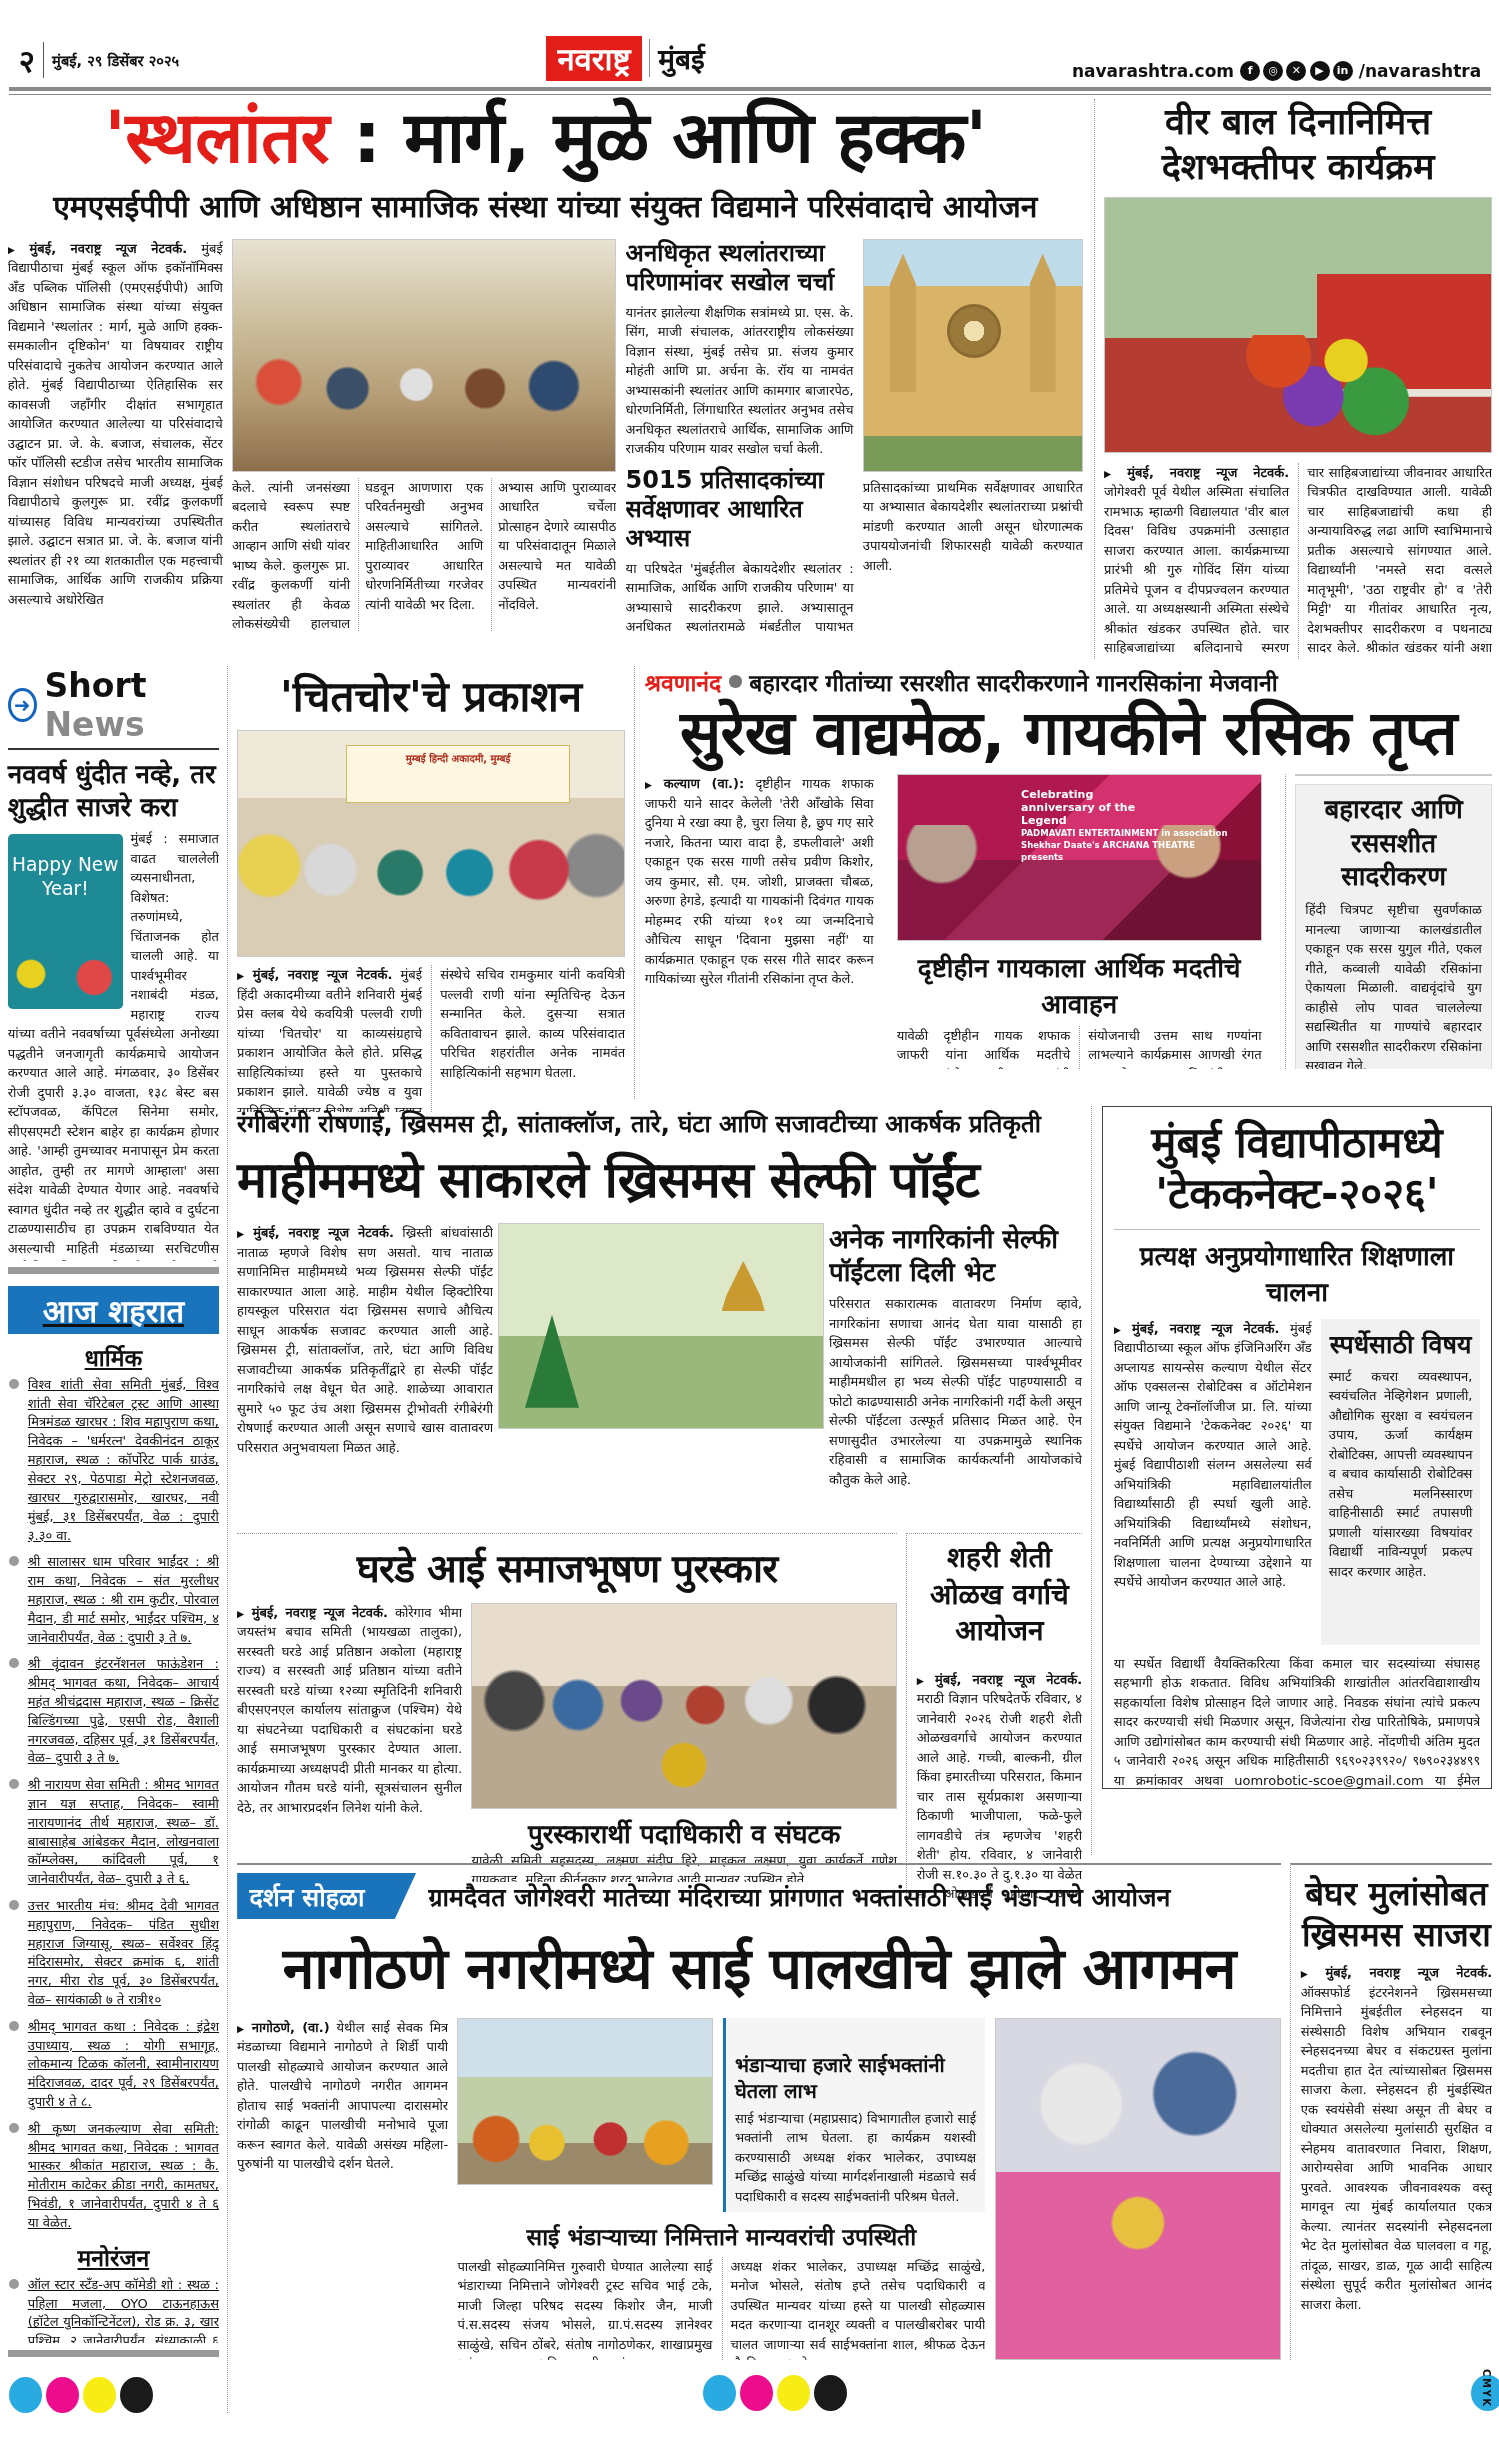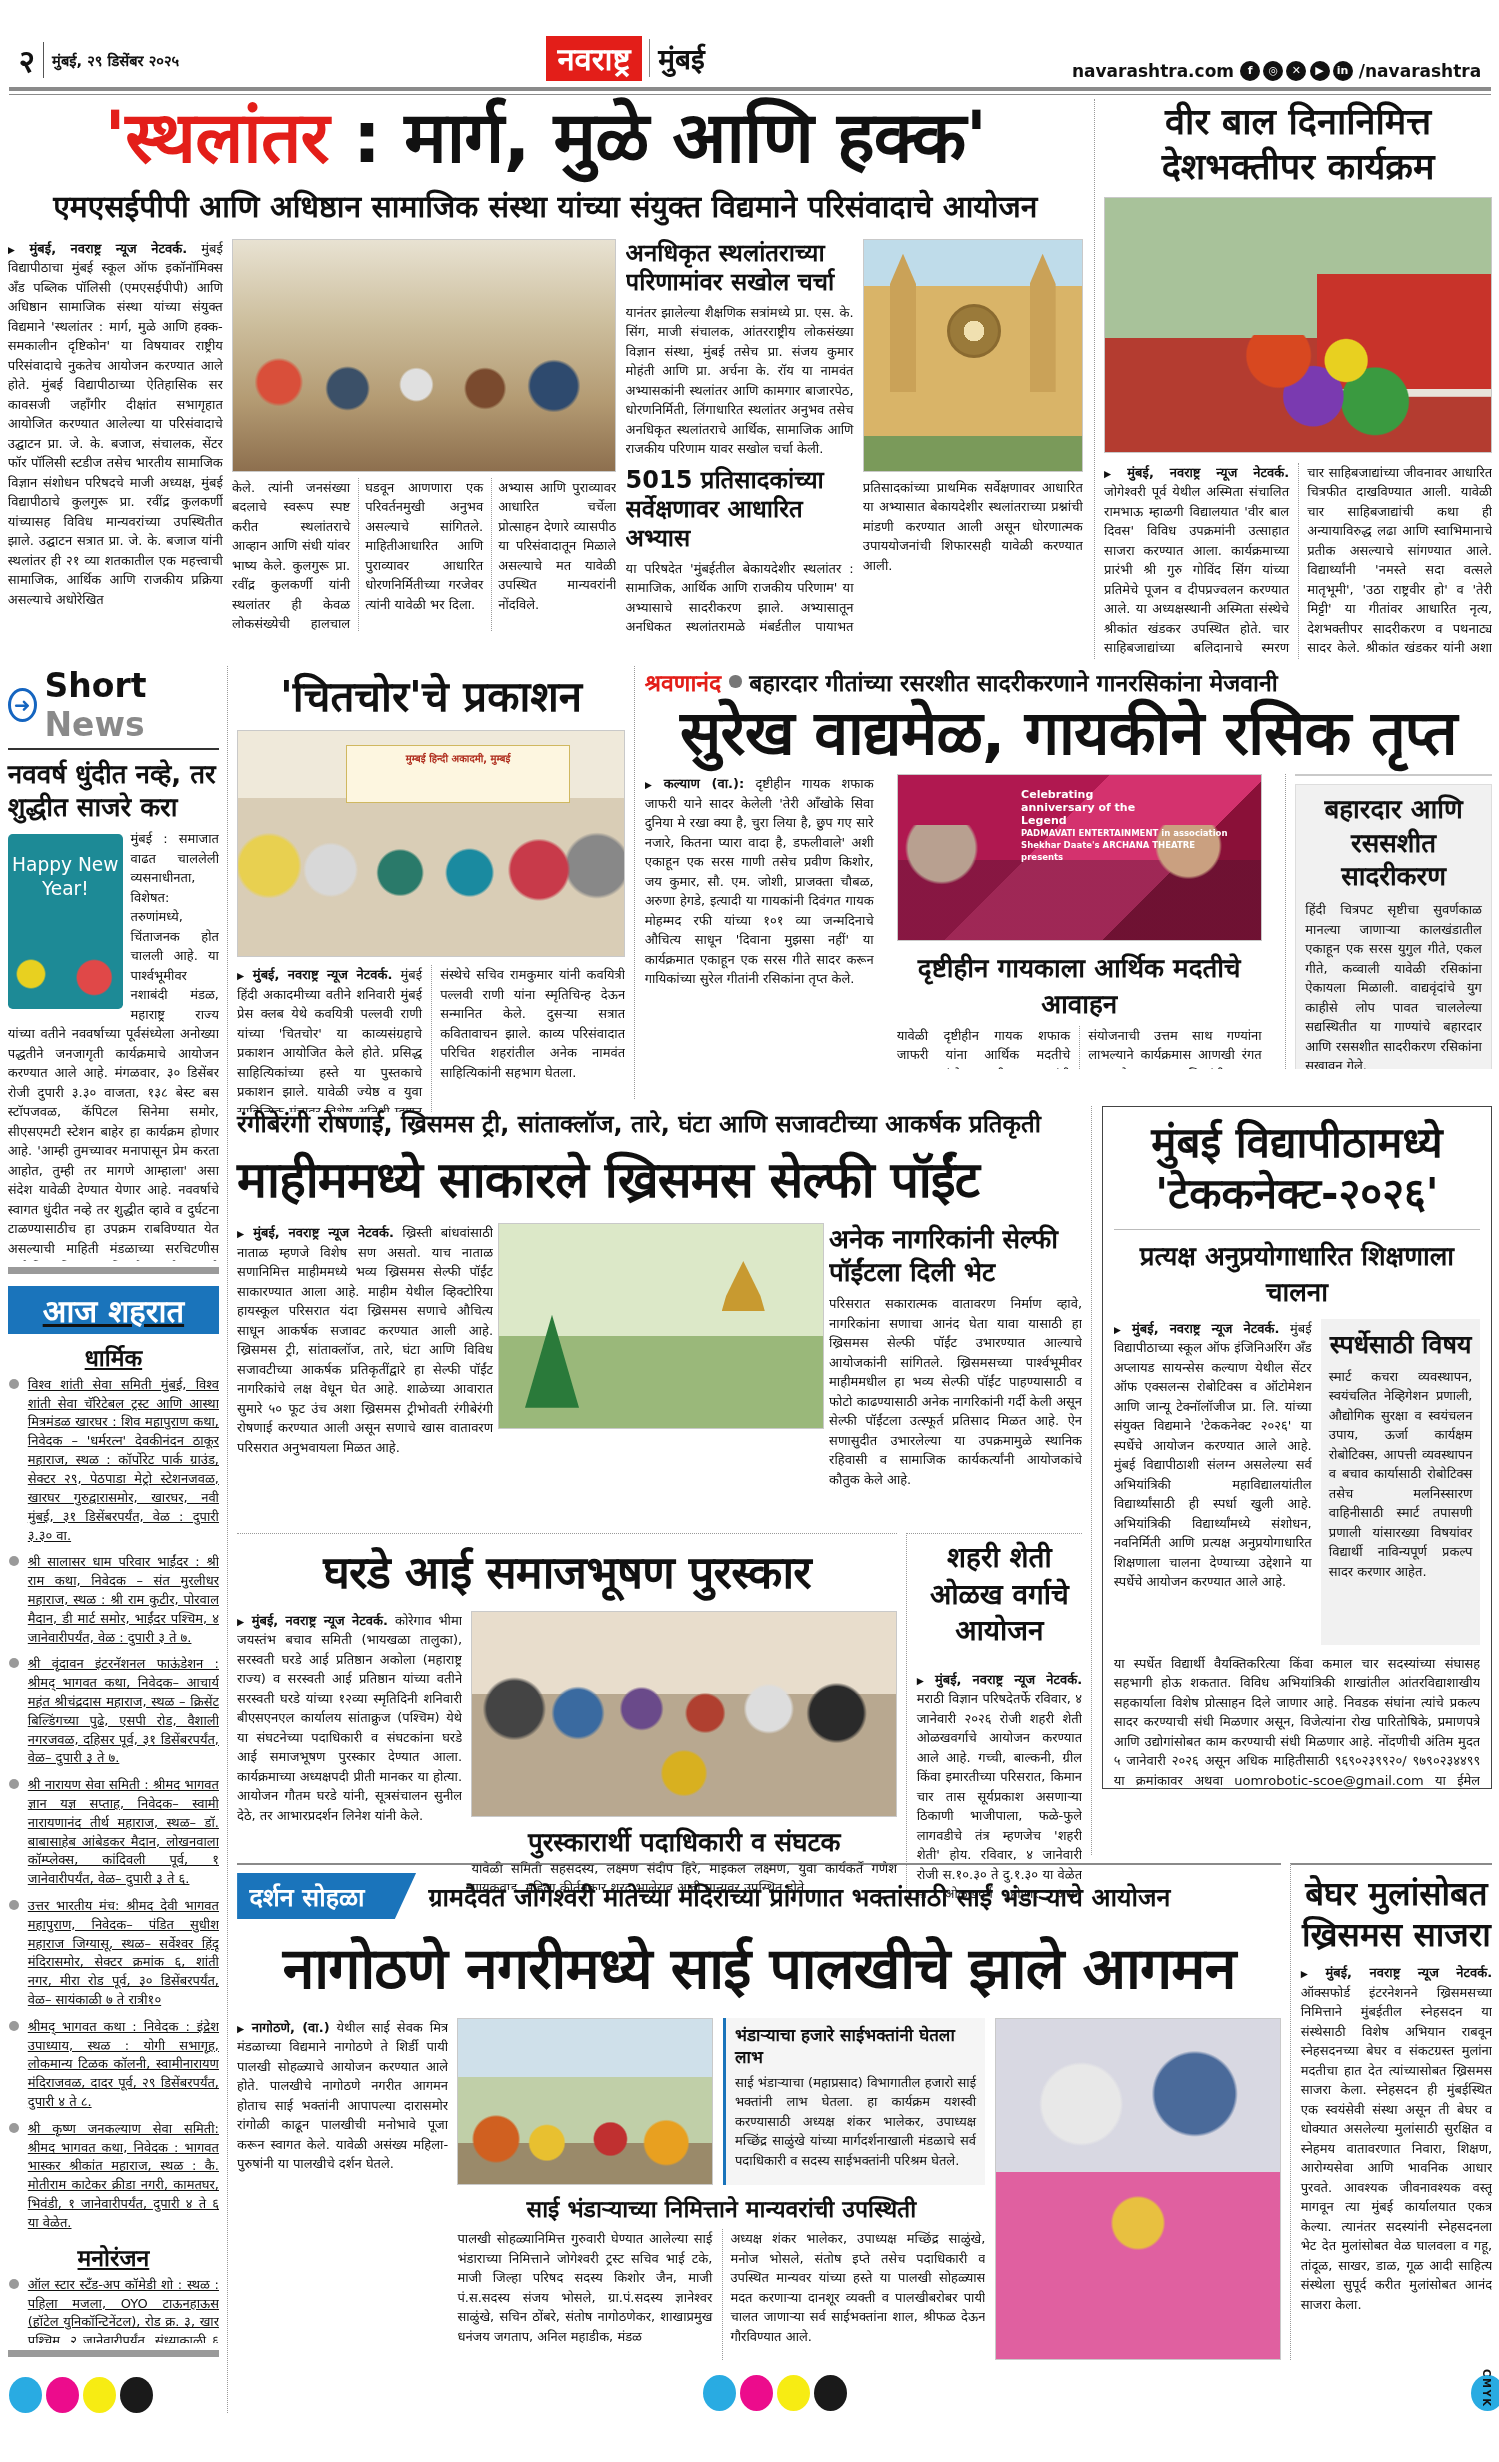--- a/index.html
+++ b/index.html
@@ -138,21 +138,21 @@
   .xmas-h1 { font-size:50px; font-weight:bold; margin-top:4.7px; letter-spacing:-0.8px; }
   .xmas-body { display:flex; gap:5px; margin-top:11px; height:307px; }
   .xmas-c1 { width:256px; }
   .ph-xmas { width:326px; height:206px; background:linear-gradient(180deg,#dce8c8 0 55%,#9ab87a 55% 100%); }
   .xm-tree { position:absolute; left:8%; bottom:10%; width:54px; height:93px; background:#2a7a3a; clip-path:polygon(50% 0,100% 100%,0 100%); }
   .xm-bell { position:absolute; right:18%; top:18%; width:43px; height:50px; background:#c89a30; clip-path:polygon(50% 0,90% 70%,100% 100%,0 100%,10% 70%); }
   .xmas-right { flex:1; }
   .xmas-subhead { font-size:26px; font-weight:bold; line-height:1.25; margin-bottom:6.2px; }
   .gharde-row { display:flex; gap:9.3px; margin-top:3.1px; height:365px; }
   .gharde { width:660px; border-top:0.8px dotted #999; padding-top:6.2px; }
-  .gh-h1 { font-size:45px; font-weight:bold; text-align:center; letter-spacing:-0.8px; }
+  .gh-h1 { font-size:39px; font-weight:bold; text-align:center; letter-spacing:-0.8px; }
   .gh-body { display:flex; gap:9.3px; margin-top:9.3px; height:279px; }
   .gh-c1 { width:225px; }
   .gh-center { flex:1; }
   .ph-gharde { height:206px; background:linear-gradient(180deg,#e8ddcc 0 40%,#b8a890 40% 100%); }
   .gh-people { position:absolute; bottom:0; left:0; right:0; height:70%; background:
       radial-gradient(circle at 10% 25%, #444 0 7%, transparent 8%),
       radial-gradient(circle at 25% 28%, #3a6aa0 0 7%, transparent 8%),
       radial-gradient(circle at 40% 25%, #6a4a8a 0 7%, transparent 8%),
       radial-gradient(circle at 55% 28%, #b04030 0 7%, transparent 8%),
       radial-gradient(circle at 70% 25%, #ddd 0 7%, transparent 8%),
@@ -181,21 +181,21 @@
   .dr-c1 { width:211px; }
   .dr-mid { width:528px; display:flex; flex-direction:column; }
   .dr-midtop { display:flex; gap:9.3px; }
   .ph-palkhi { width:256px; height:167px; background:linear-gradient(180deg,#cfe0ea 0 35%,#c0cfa8 35% 75%,#9a8a6a 75% 100%); }
   .pk-crowd { position:absolute; bottom:0; left:0; right:0; height:45%; background:
       radial-gradient(circle at 15% 40%, #d06020 0 10%, transparent 11%),
       radial-gradient(circle at 35% 45%, #e8c030 0 10%, transparent 11%),
       radial-gradient(circle at 60% 40%, #c03030 0 10%, transparent 11%),
       radial-gradient(circle at 82% 45%, #e8a020 0 10%, transparent 11%); }
   .dr-box { flex:1; border-left:3.9px solid #1a74bb; background:#f5f5f5; padding:6.2px 9.3px; }
-  .dr-box-h { font-size:17px; font-weight:bold; line-height:1.3; margin-bottom:4.7px; }
+  .dr-box-h { font-size:20px; font-weight:bold; line-height:1.3; margin-bottom:4.7px;margin-top:28px; }
   .dr-sub2 { font-size:23px; font-weight:bold; text-align:center; margin:7.8px 0 4.7px 0; }
   .dr-midcols { display:flex; gap:9.3px; flex:1; }
   .dr-midcols > div { flex:1; }
   .ph-stage { flex:1; background:linear-gradient(180deg,#d8d8e2 0 45%,#e060a0 45% 100%); }
   .stage-fig { position:absolute; inset:0; background:
       radial-gradient(circle at 30% 25%, #e8e8e8 0 12%, transparent 13%),
       radial-gradient(circle at 70% 22%, #4a6a9a 0 12%, transparent 13%),
       radial-gradient(circle at 50% 60%, #e8c040 0 10%, transparent 11%); }
   .homeless { flex:1; border-left:0.8px dotted #999; padding-left:9.3px; border-top:2.3px solid #8a8a8a; padding-top:7.8px; }
   .hl-h1 { font-size:33px; font-weight:bold; text-align:center; line-height:1.25; margin-bottom:7.8px; }

